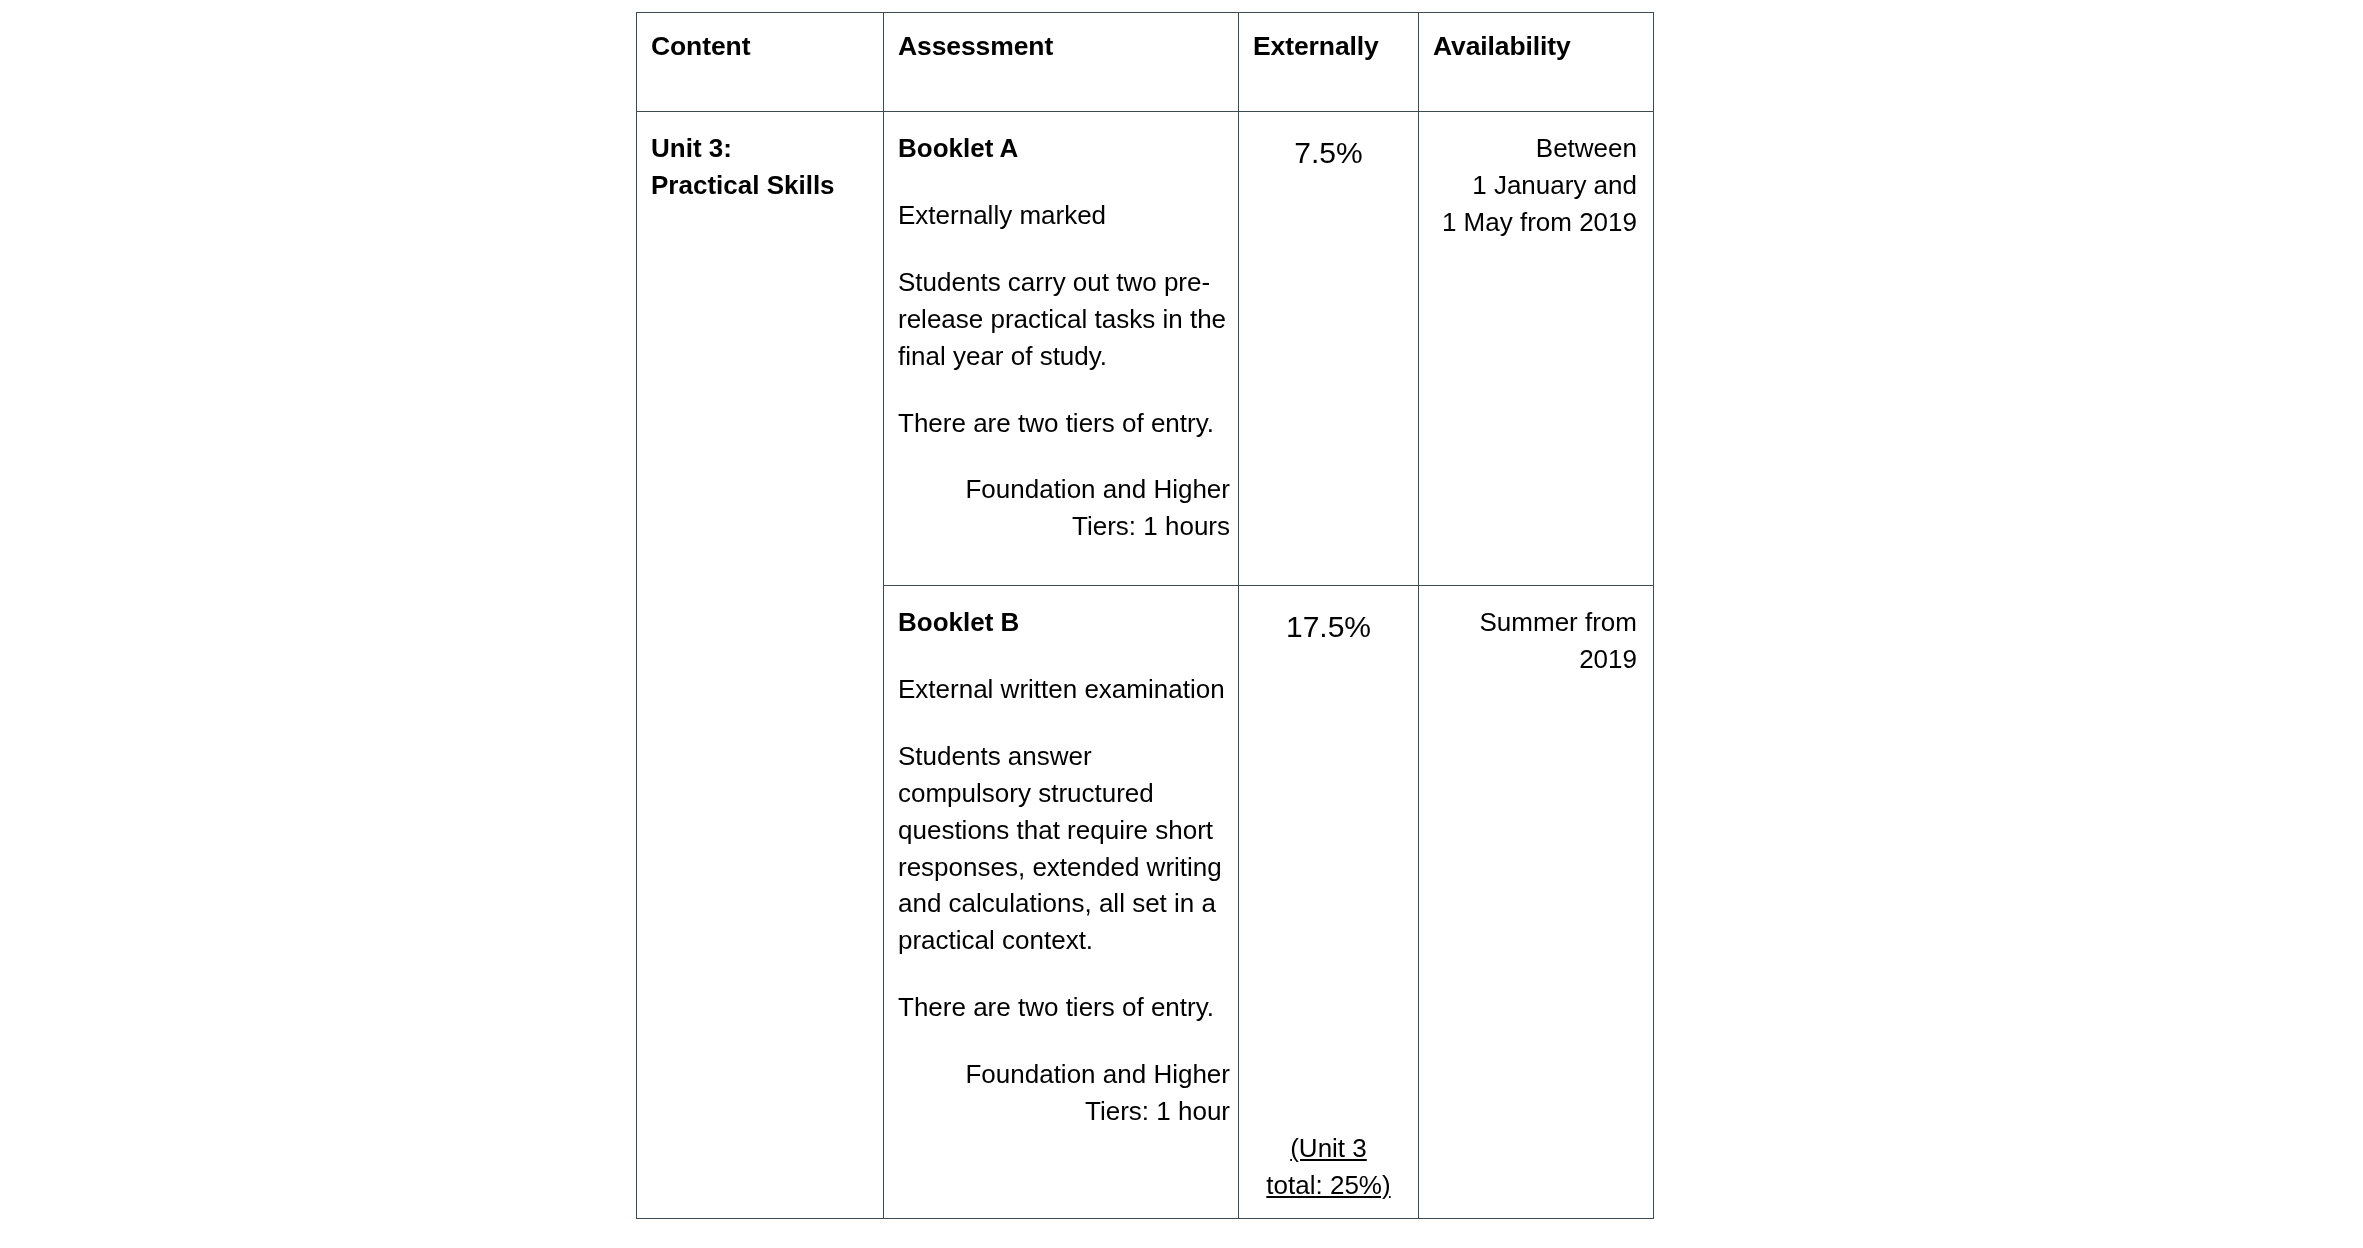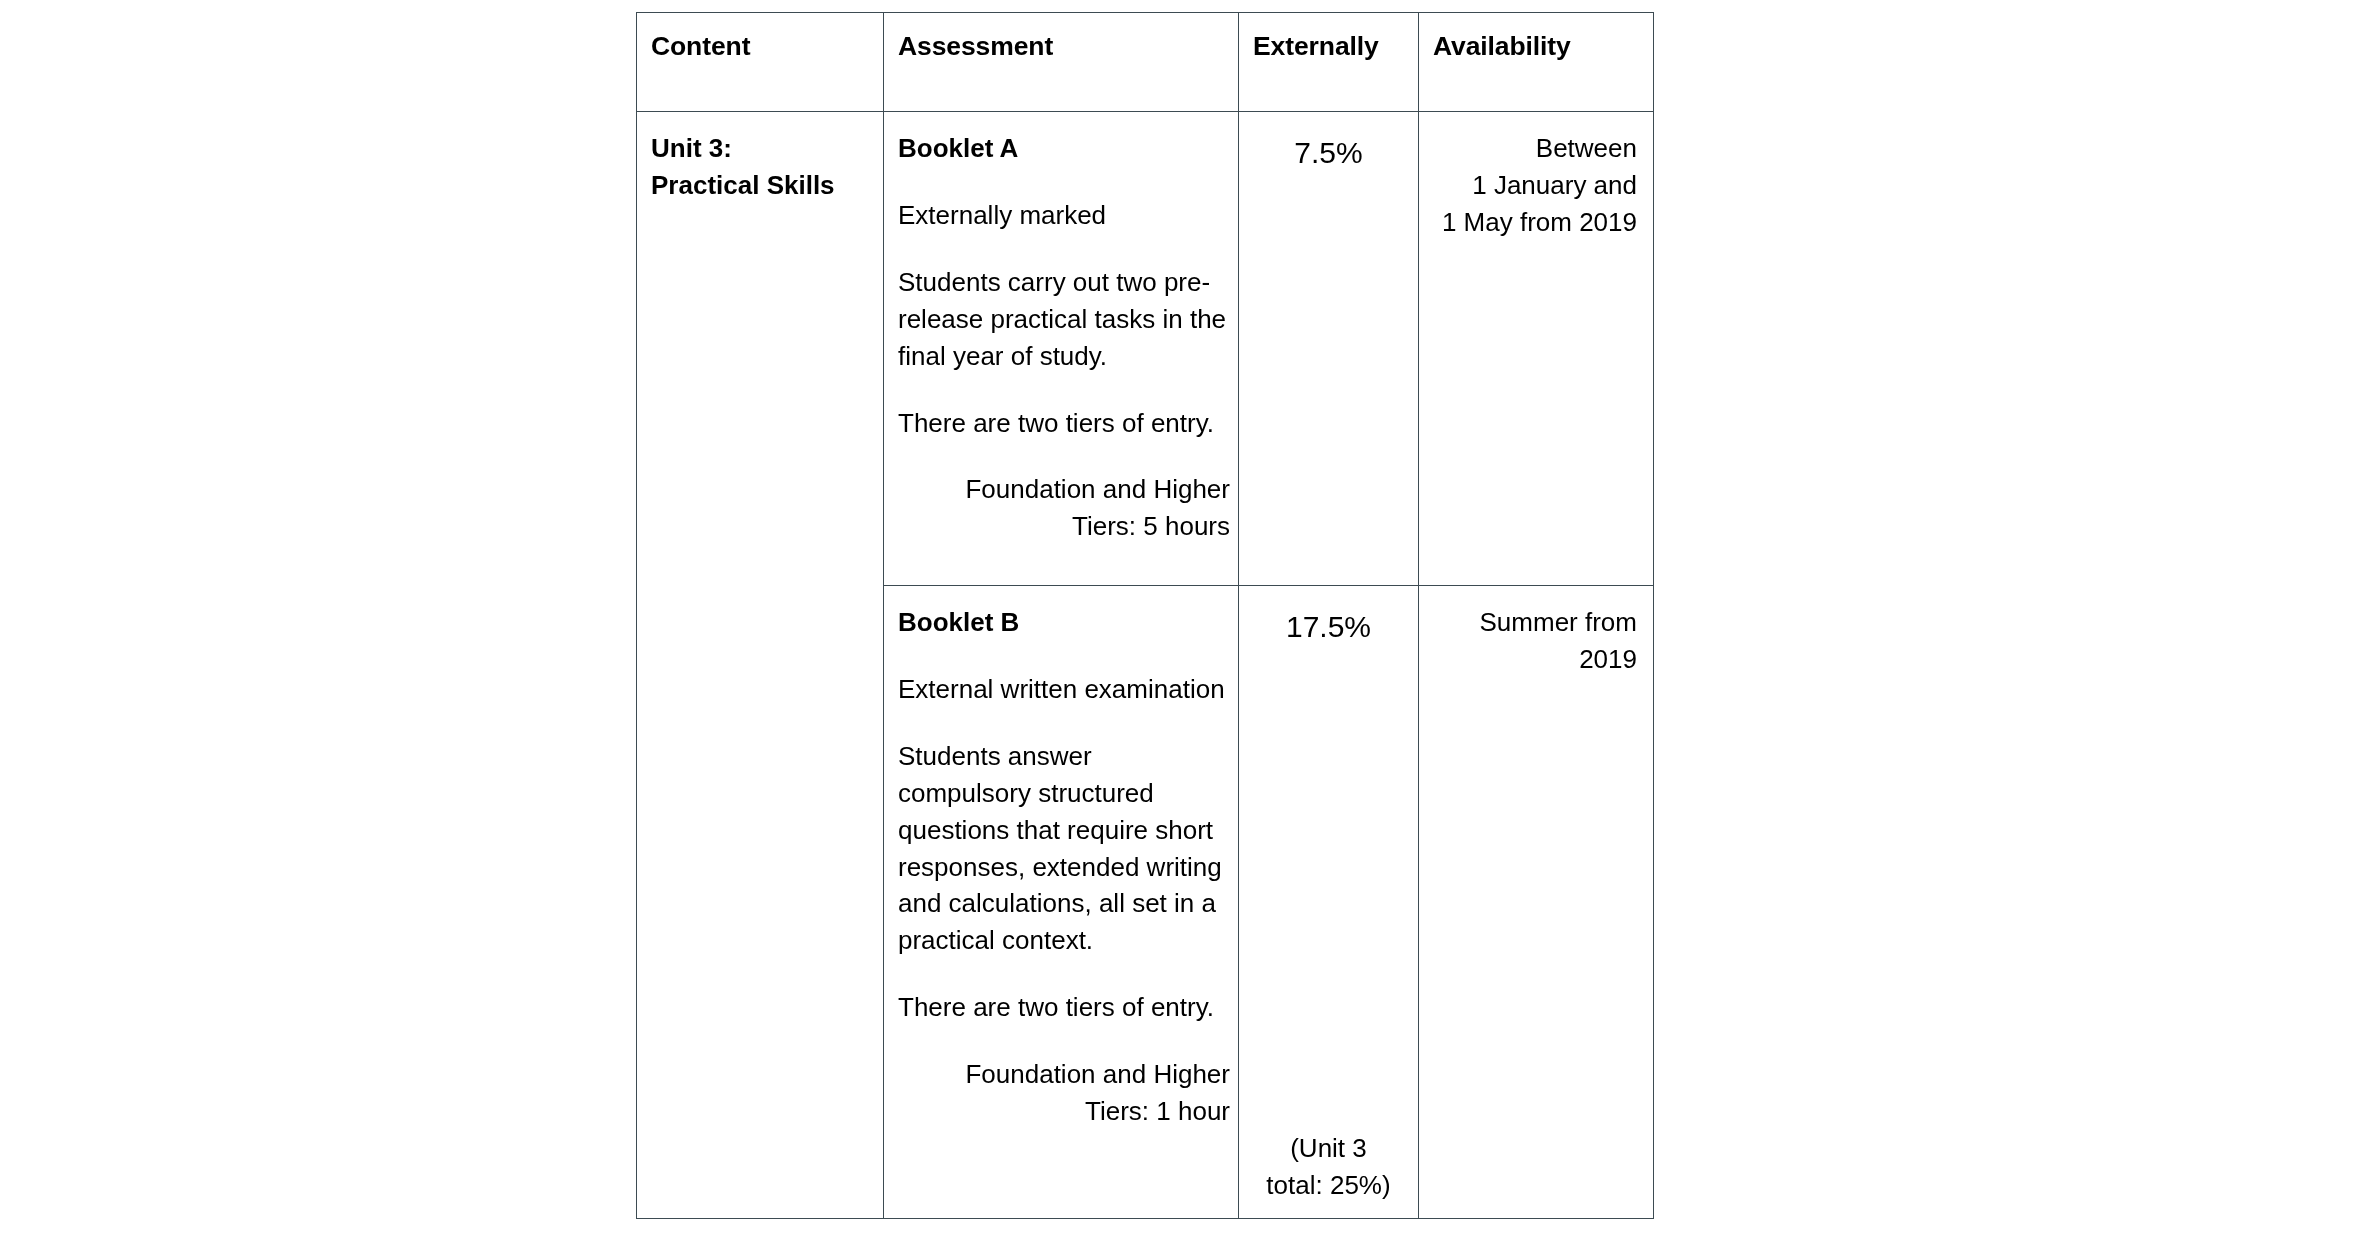--- a/index.html
+++ b/index.html
@@ -115,20 +115,21 @@
 
   
   .cell-weightings.r2 .w-stack {
     display: flex;
     flex-direction: column;
     justify-content: space-between;
     min-height: 612px;
   }
   .cell-weightings.r2 .w-bottom {
     padding-bottom: 14px;
+    text-decoration: underline;
   }
 
   
   .cell-availability .cell-pad {
     padding-left: 16px;
   }
 
   
   tr.row-booklet-a td { }
   .h-row1 { height: 473px; }
@@ -173,21 +174,21 @@
             <div>Practical Skills</div>
           </div>
         </td>
 
         <td class="cell-assessment h-row1">
           <div class="cell-pad">
             <p class="para bold">Booklet A</p>
             <p class="para">Externally marked</p>
             <p class="para">Students carry out two pre-release practical tasks in the final year of study.</p>
             <p class="para">There are two tiers of entry.</p>
-            <p class="para tight">Foundation and Higher Tiers: 5 hours</p>
+            <p class="para tight">Foundation and Higher Tiers: 1 hours</p>
           </div>
         </td>
 
         <td class="cell-weightings r1 h-row1">
           <div class="w-stack">
             <div class="w-top">7.5%</div>
           </div>
         </td>
 
         <td class="cell-availability h-row1">

